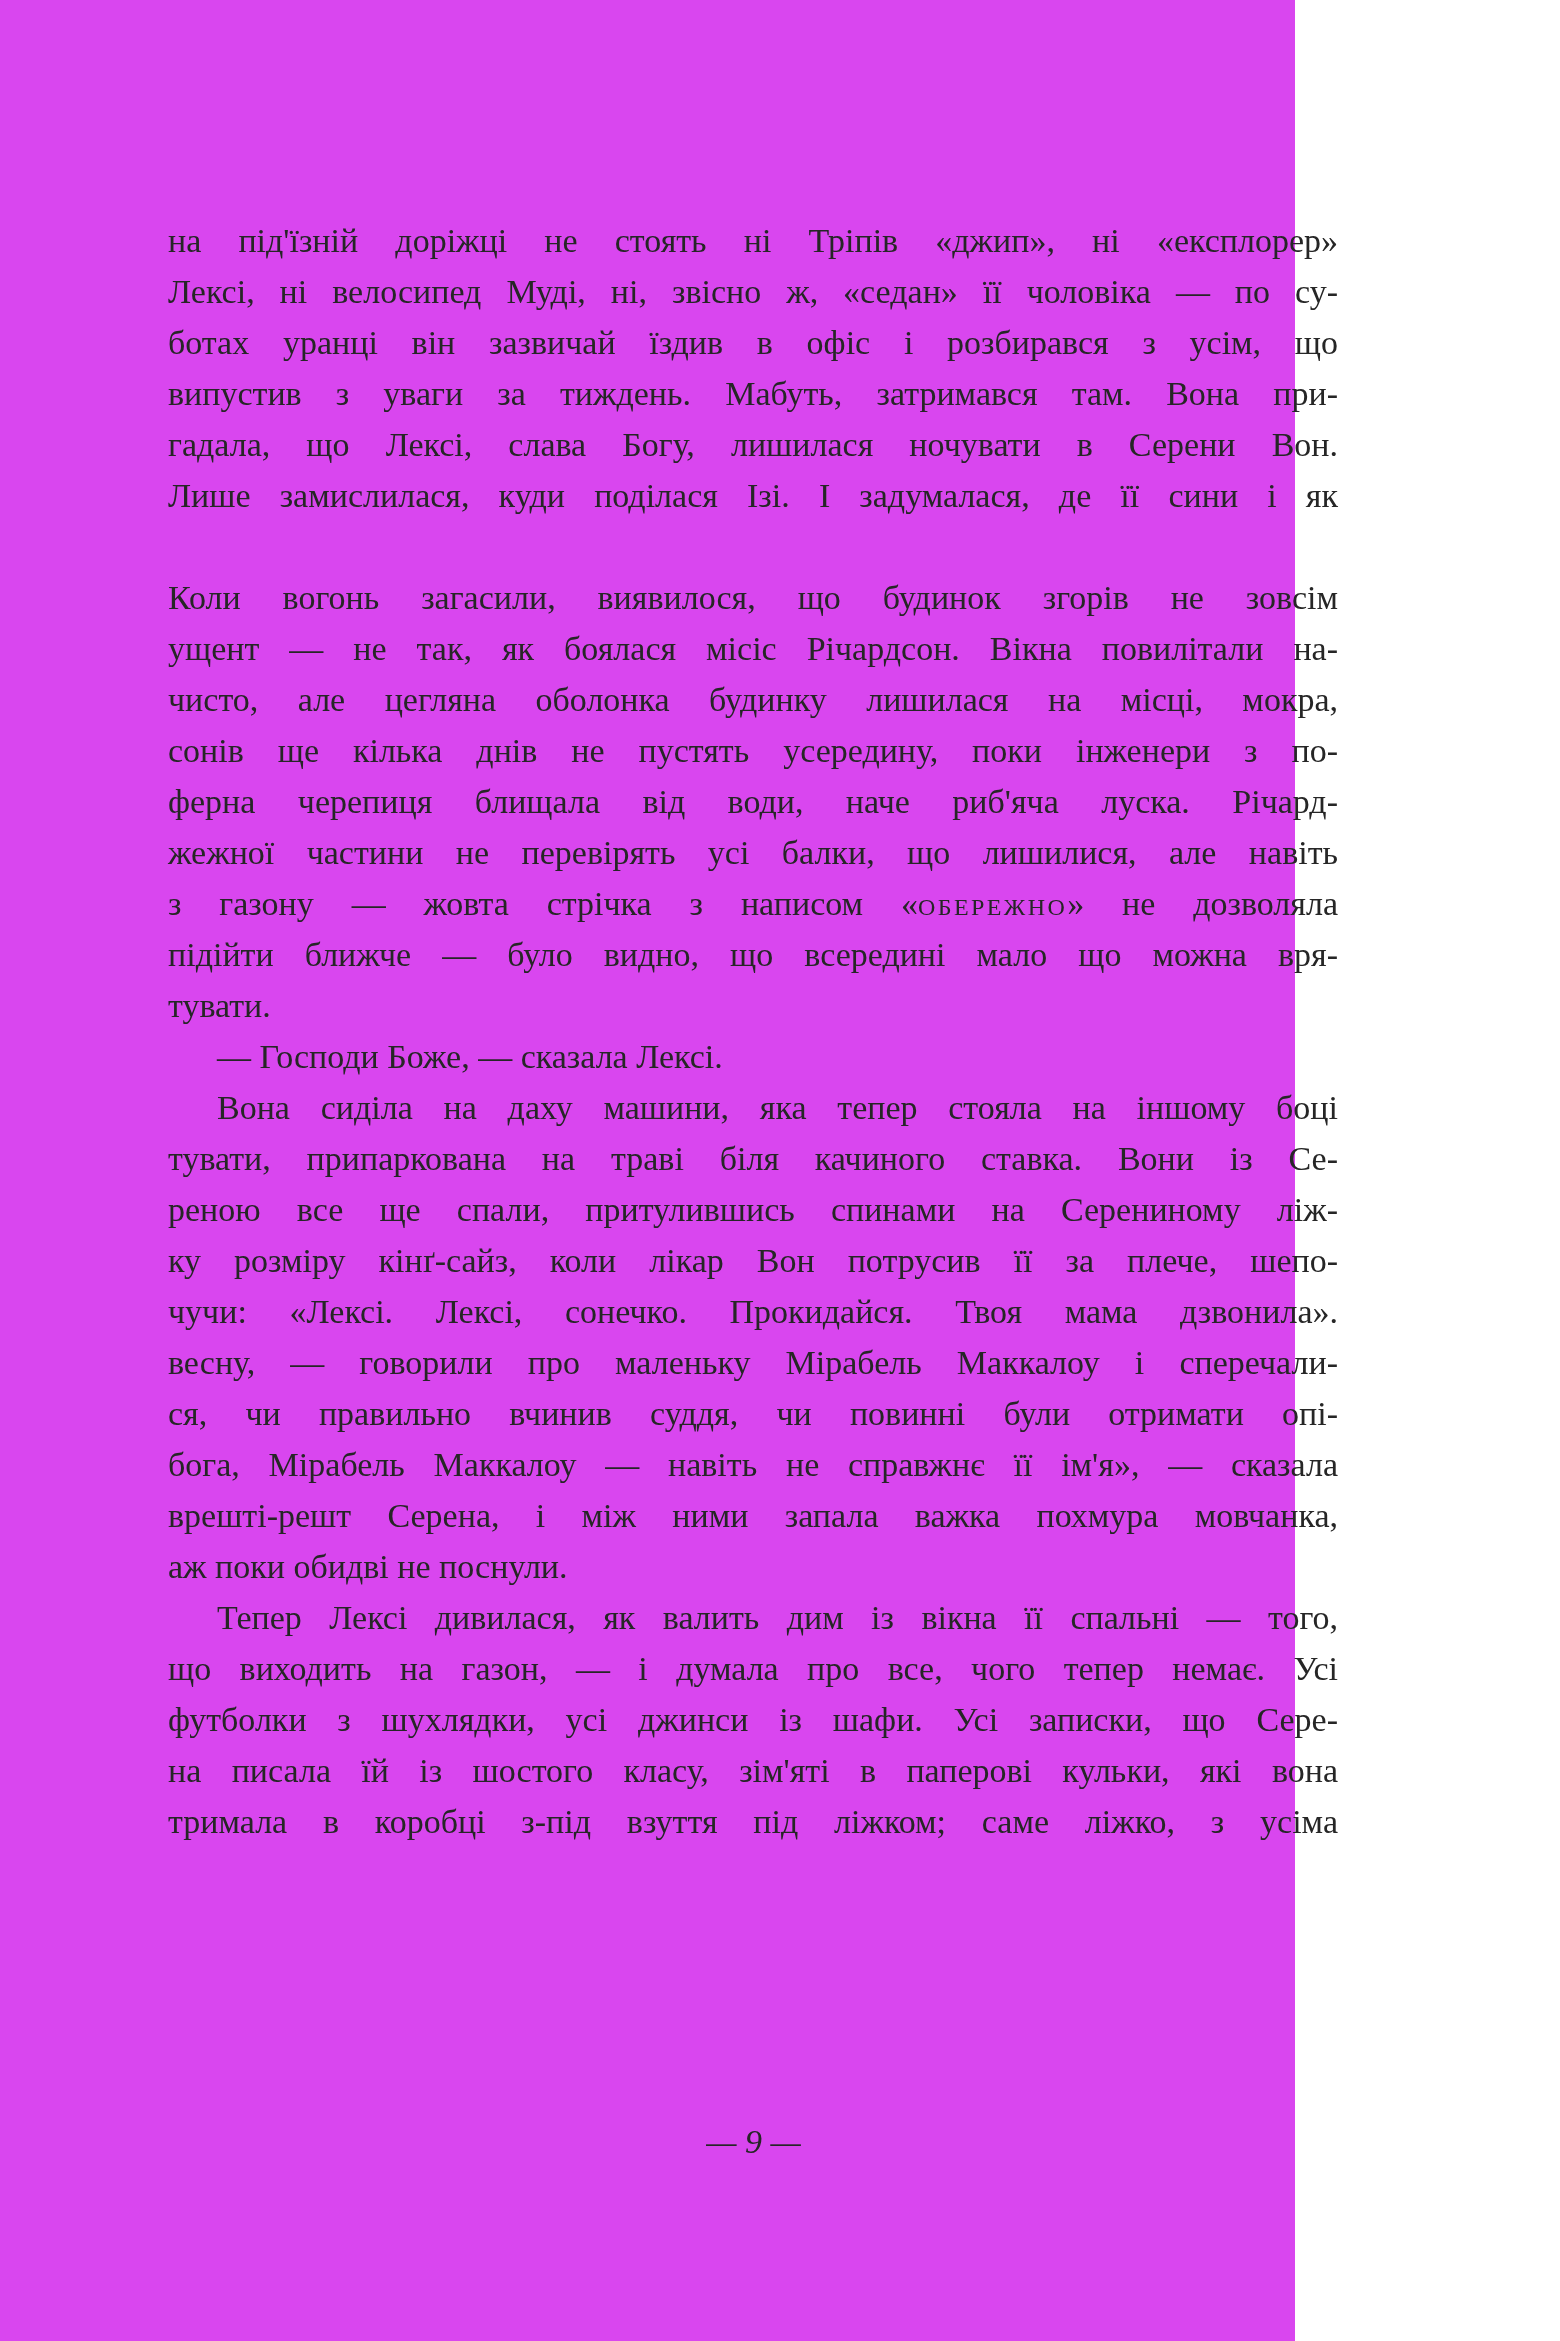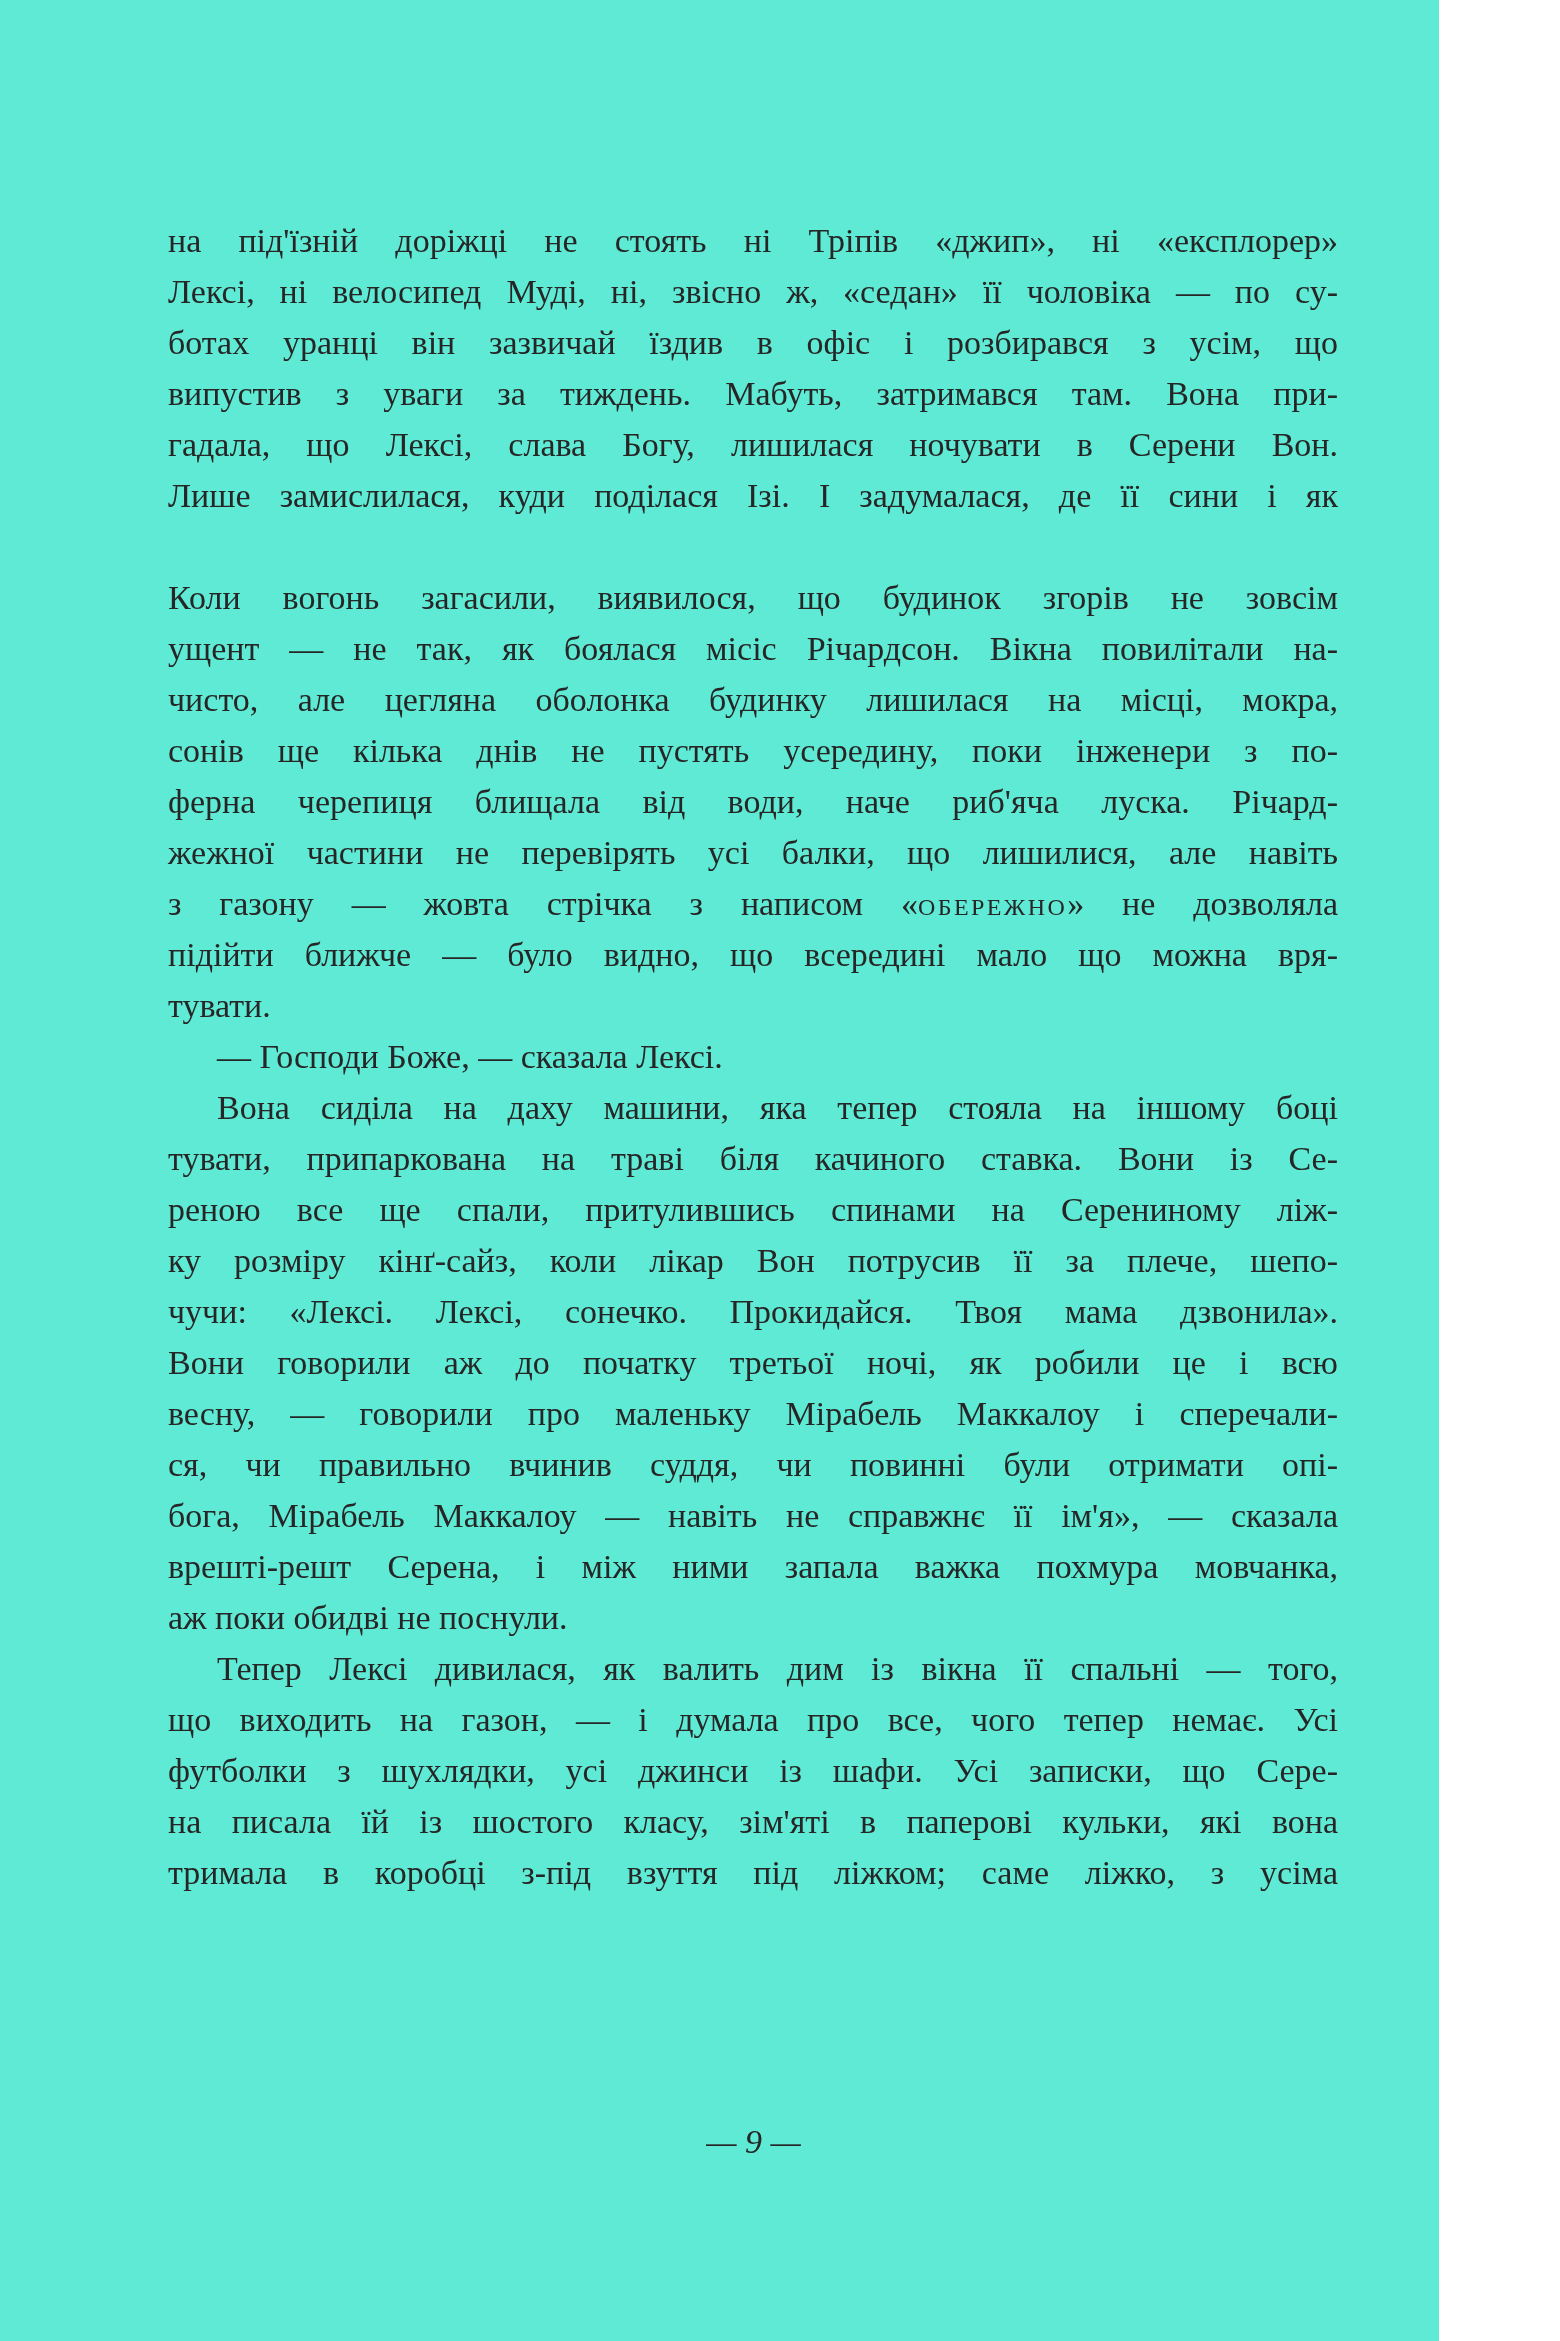--- a/index.html
+++ b/index.html
@@ -9,23 +9,23 @@
   }
   body {
     width: 1560px;
     height: 2342px;
     position: relative;
     overflow: hidden;
   }
   .page {
     position: absolute;
     left: 0; top: 0;
-    width: 1439px;
+    width: 1295px;
     height: 2342px;
-    background: #5eead4;
+    background: #d946ef;
   }
   .text-block {
     position: absolute;
     left: 168px;
     top: 215px;
     width: 1170px;
     font-family: "Liberation Serif", "DejaVu Serif", serif;
     font-size: 34px;
     line-height: 51px;
     color: #262626;
@@ -97,21 +97,20 @@
     <div>
       <span class="line last indent">— Господи Боже, — сказала Лексі.</span>
     </div>
 
     <div>
       <span class="line indent">Вона сиділа на даху машини, яка тепер стояла на іншому боці</span>
       <span class="line">тувати, припаркована на траві біля качиного ставка. Вони із Се-</span>
       <span class="line">реною все ще спали, притулившись спинами на Серениному ліж-</span>
       <span class="line">ку розміру кінґ-сайз, коли лікар Вон потрусив її за плече, шепо-</span>
       <span class="line">чучи: «Лексі. Лексі, сонечко. Прокидайся. Твоя мама дзвонила».</span>
-      <span class="line">Вони говорили аж до початку третьої ночі, як робили це і всю</span>
       <span class="line">весну, — говорили про маленьку Мірабель Маккалоу і сперечали-</span>
       <span class="line">ся, чи правильно вчинив суддя, чи повинні були отримати опі-</span>
       <span class="line">бога, Мірабель Маккалоу — навіть не справжнє її ім'я», — сказала</span>
       <span class="line">врешті-решт Серена, і між ними запала важка похмура мовчанка,</span>
       <span class="line last">аж поки обидві не поснули.</span>
     </div>
 
     <div>
       <span class="line indent">Тепер Лексі дивилася, як валить дим із вікна її спальні — того,</span>
       <span class="line">що виходить на газон, — і думала про все, чого тепер немає. Усі</span>

